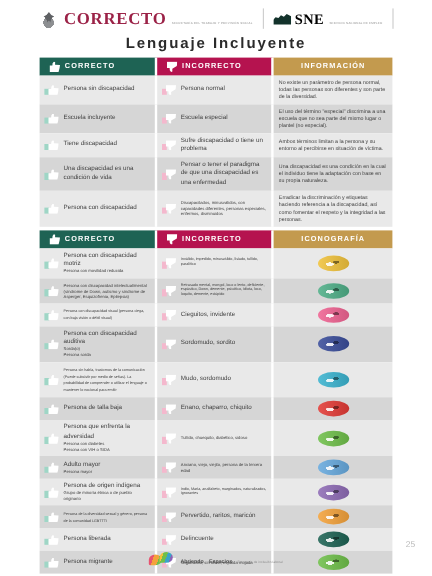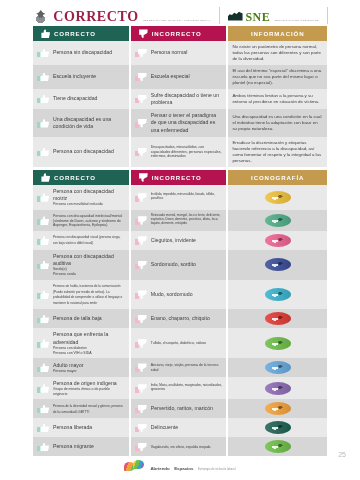--- a/index.html
+++ b/index.html
@@ -42,21 +42,21 @@
   }
   .vdiv{width:1px;height:17px;background:#cfcfcf;}
   .brand-sne{display:flex;align-items:center;gap:3px;}
   .sne-mark{
     width:15px;height:10px;flex:none;background:#13322b;
     clip-path:polygon(0 62%,14% 38%,30% 46%,44% 22%,60% 34%,76% 12%,100% 30%,100% 100%,0 100%);
   }
   .sne-txt{line-height:1;}
   .sne-word{
     font-family:"Liberation Serif","DejaVu Serif",serif;
-    font-weight:700;font-size:12px;letter-spacing:.4px;color:#4d7c0f;
+    font-weight:700;font-size:12px;letter-spacing:.4px;color:#000000;
   }
   .sne-sub{font-size:2.4px;letter-spacing:.2px;color:#8f8f8f;margin-top:1px;white-space:nowrap;}
 
   .title{
     text-align:center;font-size:12.5px;font-weight:700;
     letter-spacing:1.6px;color:#2b2b2b;margin:3px 0 5px 0;
   }
 
   
   .tbl{width:294px;margin:0 auto;border-collapse:collapse;table-layout:fixed;}
@@ -157,20 +157,21 @@
     <div class="brand-sne">
       <span class="sne-mark"></span>
       <span class="sne-txt">
         <span class="sne-word">SNE</span>
         <span class="sne-sub">SERVICIO NACIONAL DE EMPLEO</span>
       </span>
     </div>
     <span class="vdiv"></span>
   </div>
 
+  <div class="title">Lenguaje Incluyente</div>
 
   <table class="tbl">
     <thead>
       <tr>
         <th class="th-ok" style="width:33%">
           <div class="hd">
             <span class="thumb thumb-up solid">
                 <span class="pad"></span>
                 <span class="hand"></span>
               </span>

